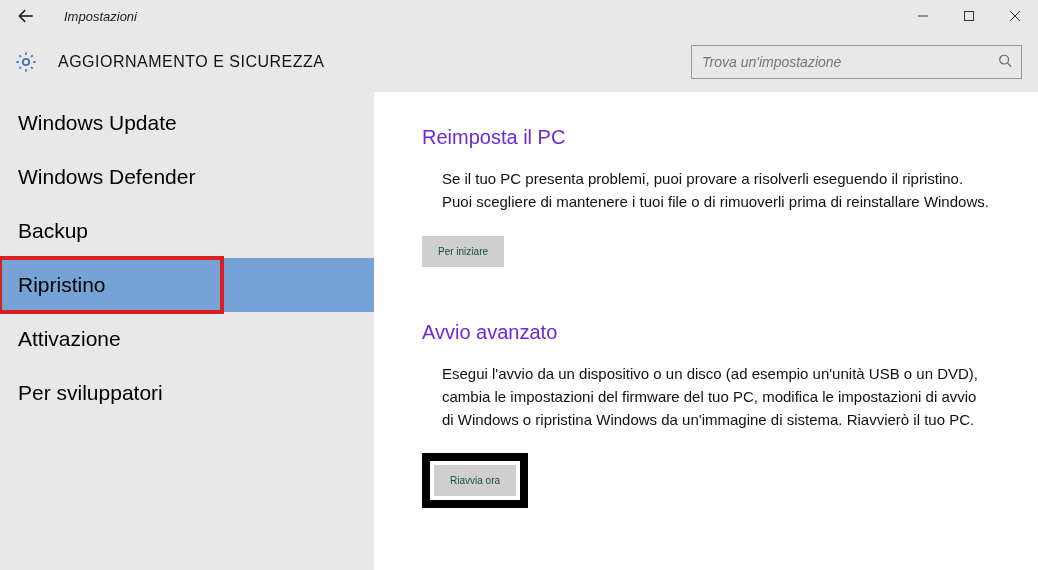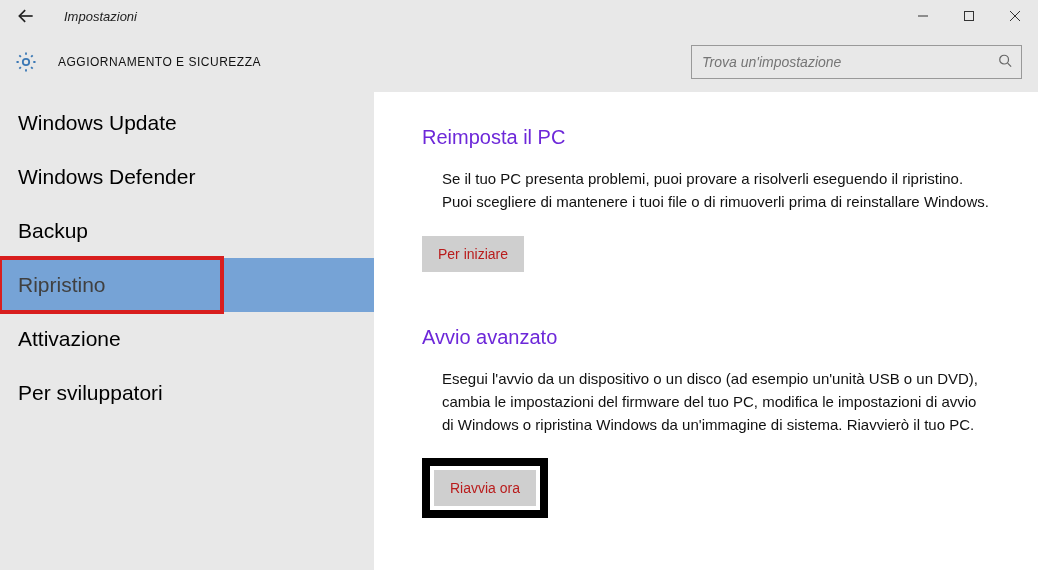--- a/index.html
+++ b/index.html
@@ -61,21 +61,21 @@
   .gear {
     width: 28px;
     height: 28px;
     display: flex;
     align-items: center;
     justify-content: center;
     color: #3b78b5;
   }
   .heading {
     margin-left: 18px;
-    font-size: 12px;
+    font-size: 16px;
     letter-spacing: 0.5px;
     font-weight: 400;
     color: #111;
   }
   .search-wrap {
     margin-left: auto;
     position: relative;
     width: 331px;
   }
   .search-input {
@@ -111,21 +111,21 @@
   .sidebar-item {
     height: 54px;
     display: flex;
     align-items: center;
     padding-left: 18px;
     font-size: 21px;
     color: #000;
   }
   .sidebar-item.selected {
     background: #76a3d6;
-    color: #404040;
+    color: #000000;
   }
   .highlight-red {
     outline: 4px solid #d81e1e;
     outline-offset: -2px;
     position: relative;
     z-index: 2;
   }
   .sidebar-item.selected.highlight-red {
     width: 222px;
     margin-right: 0;
@@ -149,22 +149,22 @@
     color: #111;
     max-width: 550px;
     margin-bottom: 22px;
     margin-left: 20px;
   }
   .btn {
     display: inline-block;
     background: #cfcfcf;
     border: none;
     padding: 10px 16px;
-    font-size: 14px;
-    color: #b91c1c;
+    font-size: 10px;
+    color: #14532d;
     font-family: inherit;
   }
   .section + .section { margin-top: 54px; }
   .btn-highlight-red {
     border: 8px solid #000000;
     padding: 4px;
     display: inline-block;
   }
 </style>
 </head>

